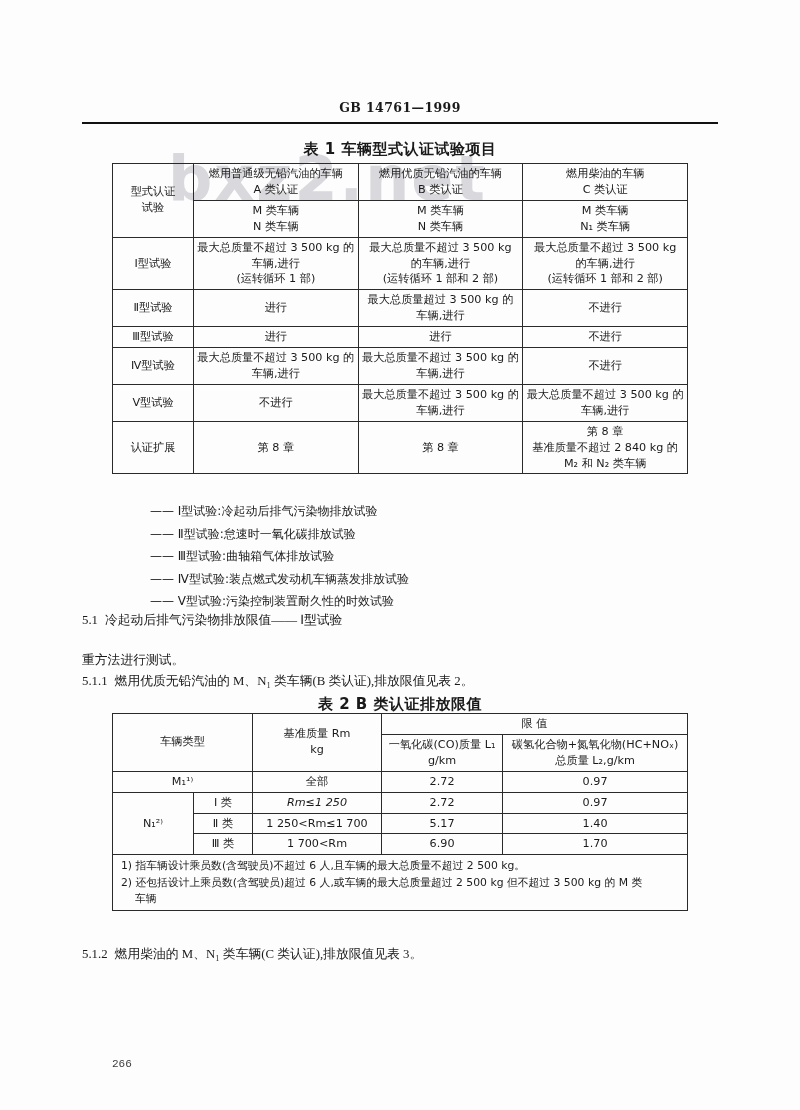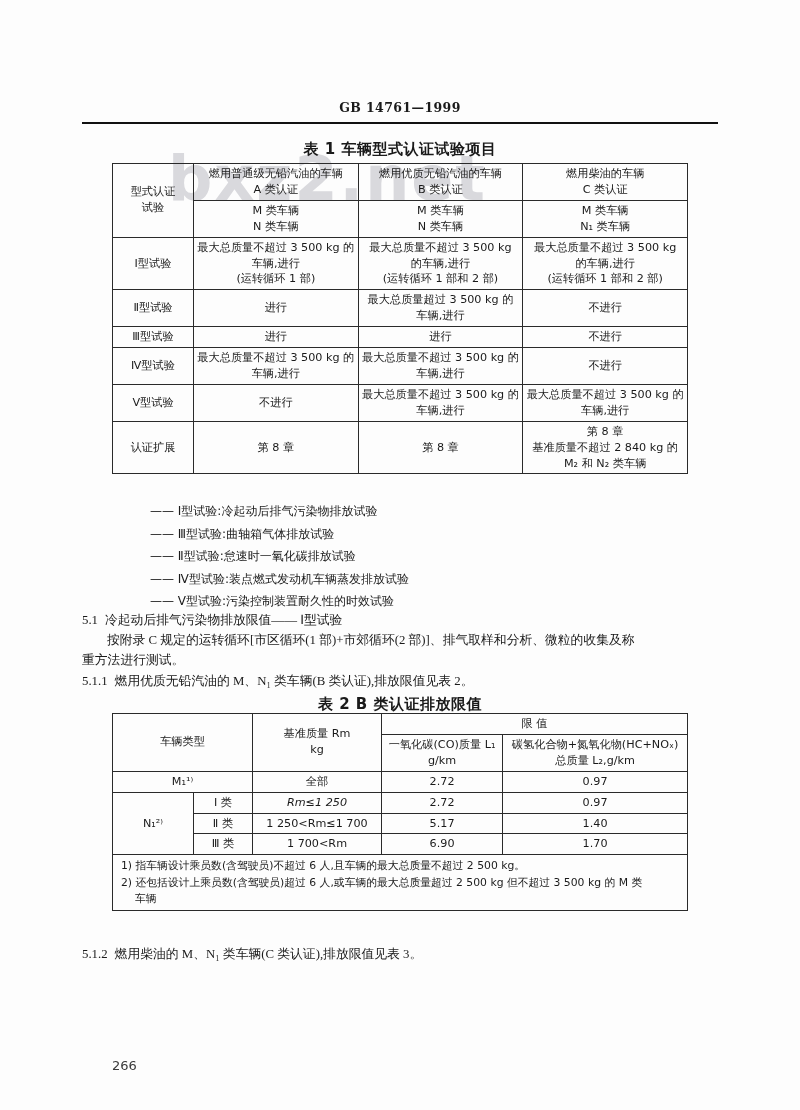--- a/index.html
+++ b/index.html
@@ -125,22 +125,23 @@
   #p51   { top: 610px; }
   #p51b  { top: 630px; }
   #p511  { top: 671px; }
   #p512  { top: 944px; }
 
   
   .pageno {
     position: absolute;
     left: 112px;
     top: 1058px;
-    font-size: 13px;
+    font-size: 11px;
     color: #3a3a3a;
+    font-family: Liberation Mono, monospace;
   }
 </style>
 </head>
 <body>
 
 <div class="page">
 
   <div class="watermark">bxz2.net</div>
 
   <div class="content">
@@ -261,31 +262,31 @@
             <div>第 8 章</div>
             <div>基准质量不超过 2 840 kg 的</div>
             <div>M₂ 和 N₂ 类车辆</div>
           </td>
         </tr>
       </tbody>
     </table>
 
     <div class="dash-list">
       <div>—— Ⅰ型试验:冷起动后排气污染物排放试验</div>
+      <div>—— Ⅱ型试验:怠速时一氧化碳排放试验</div>
       <div>—— Ⅲ型试验:曲轴箱气体排放试验</div>
-      <div>—— Ⅱ型试验:怠速时一氧化碳排放试验</div>
       <div>—— Ⅳ型试验:装点燃式发动机车辆蒸发排放试验</div>
       <div>—— Ⅴ型试验:污染控制装置耐久性的时效试验</div>
     </div>
 
     <div class="para" id="p51">
       <span class="num">5.1</span><span>冷起动后排气污染物排放限值—— Ⅰ型试验</span>
     </div>
     <div class="para" id="p51b">
-      <span class="ind"></span><span>按附录 C 规定的运转循环[市区循环(1 部)+市郊循环(2 部)]、排气取样和分析、微粒的收集及称</span>
+      <span class="ind"></span>
       <div>重方法进行测试。</div>
     </div>
 
     <div class="para" id="p511">
       <span class="num">5.1.1</span><span>燃用优质无铅汽油的 M、N₁ 类车辆(B 类认证),排放限值见表 2。</span>
     </div>
 
     <div class="tbl-caption" id="cap2">表 2   B 类认证排放限值</div>
 
     <table class="doc" id="table2">

